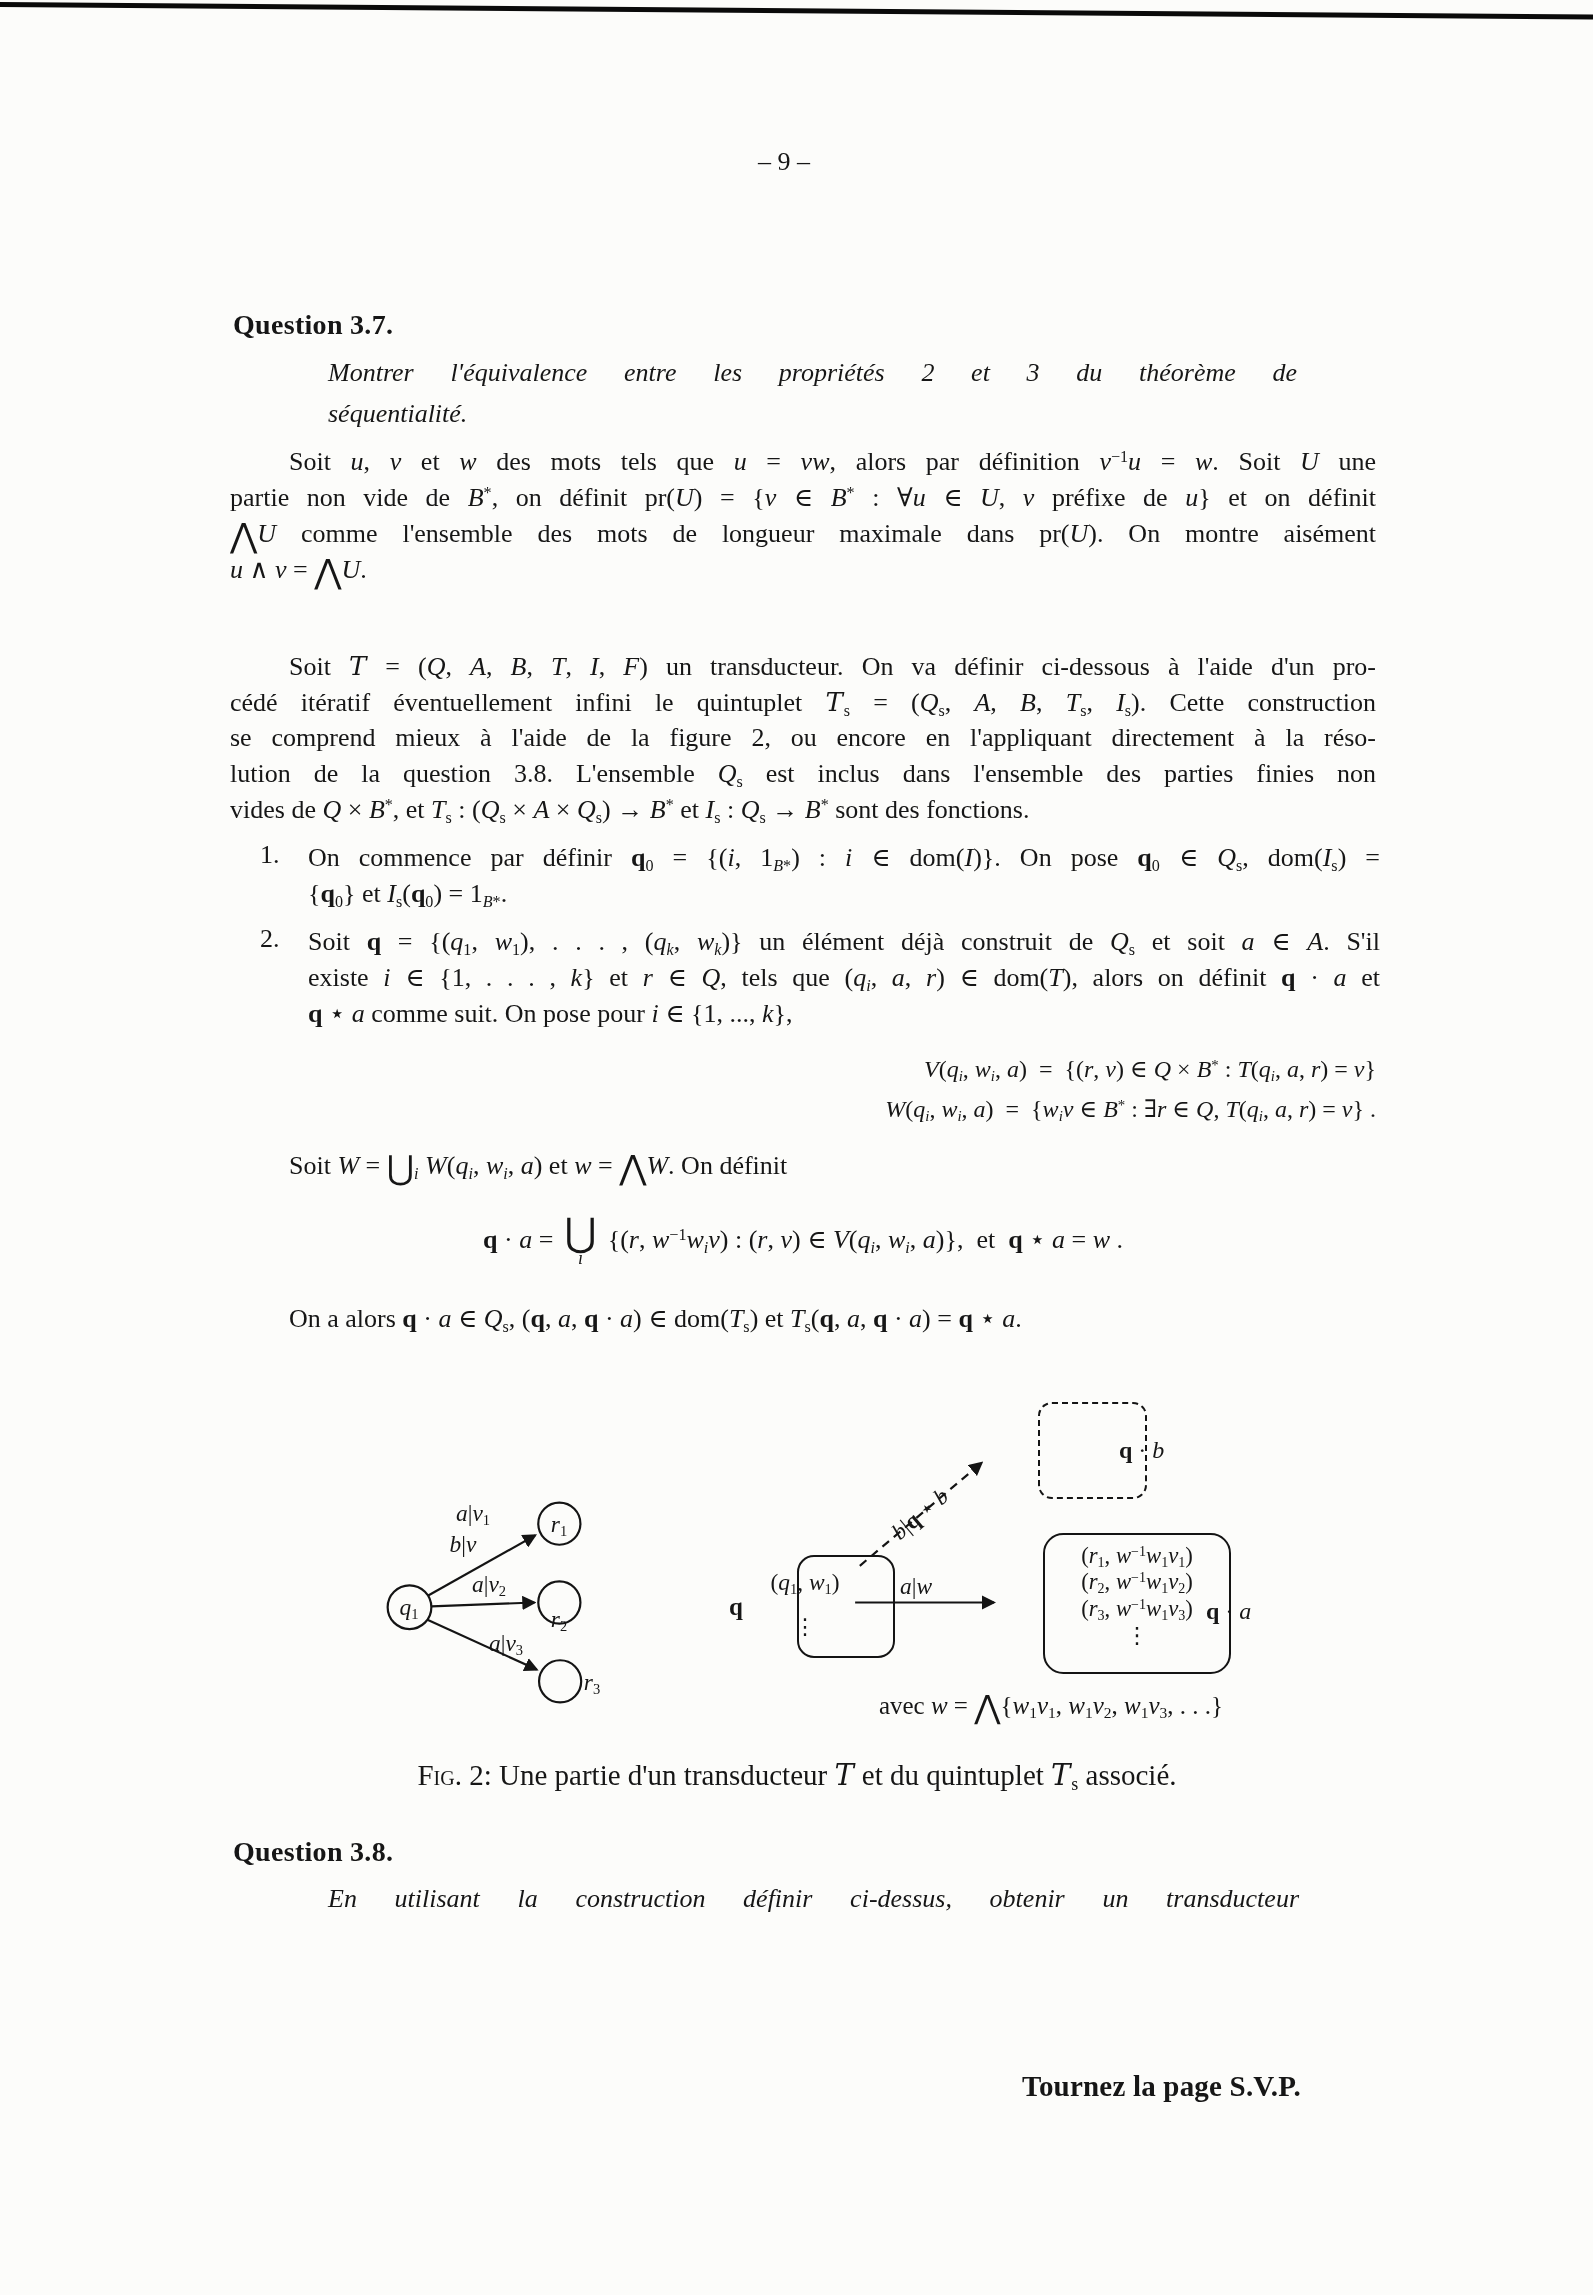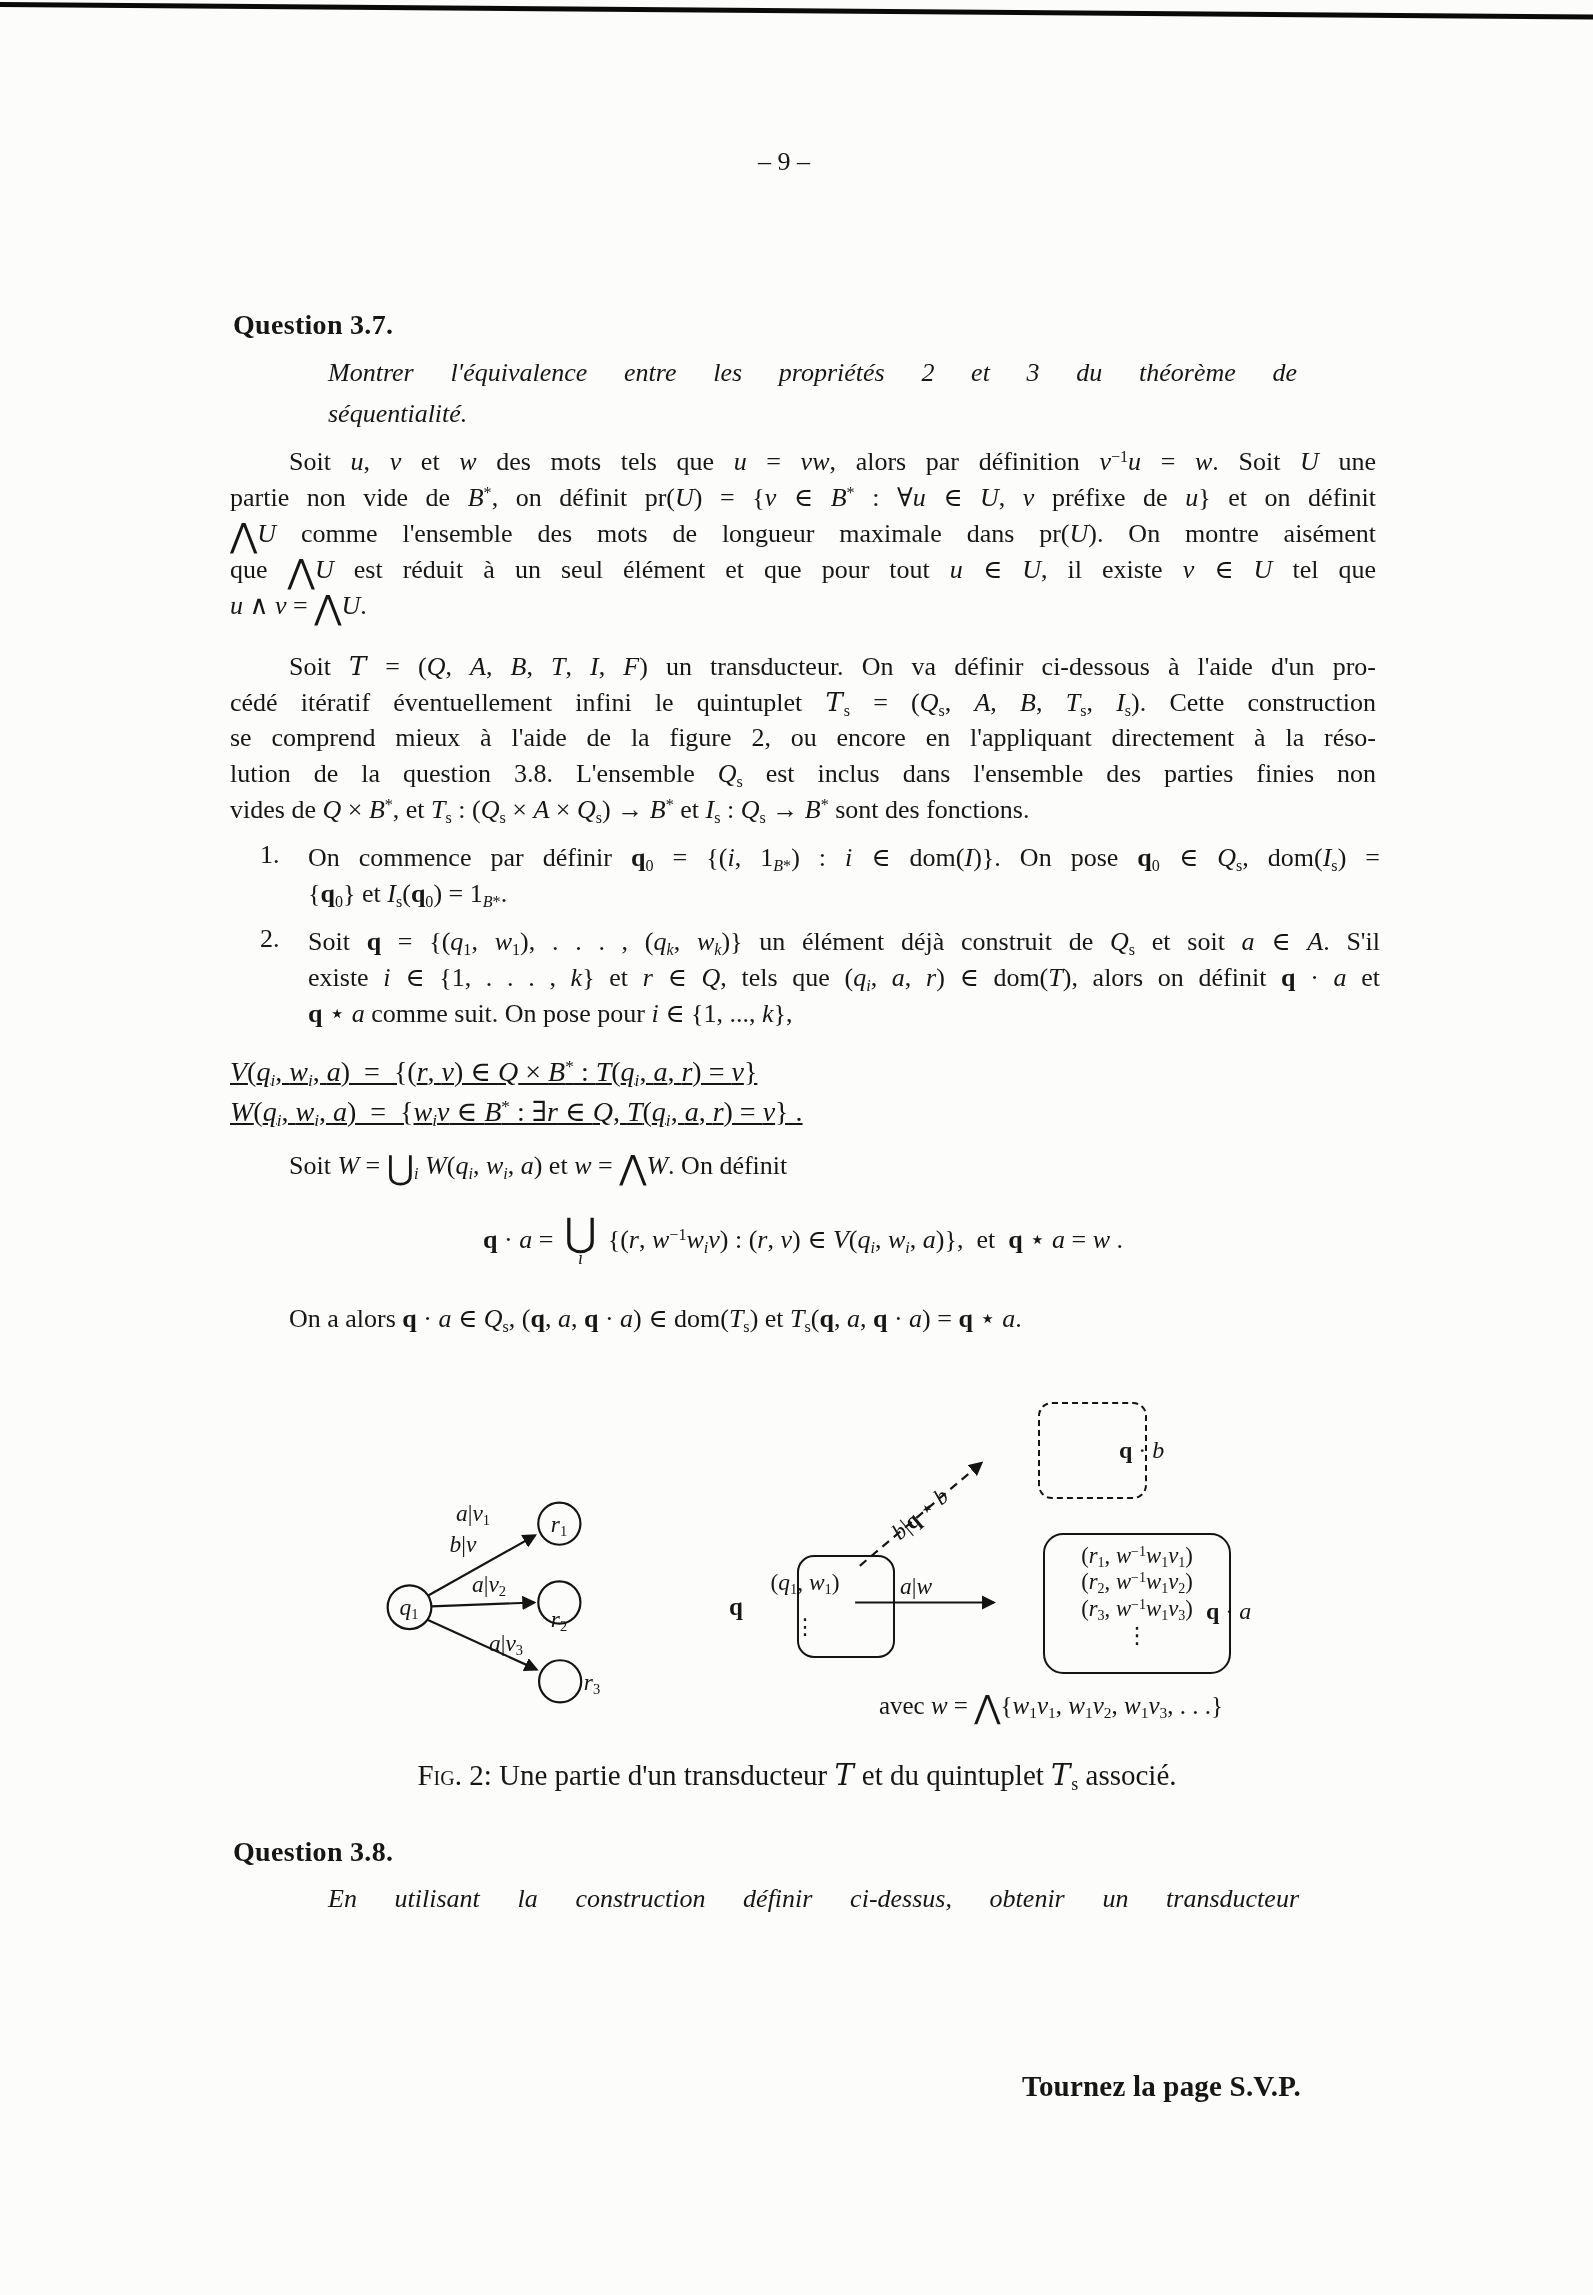--- a/index.html
+++ b/index.html
@@ -13,21 +13,21 @@
     background:#0a0a0a; transform:rotate(0.45deg); transform-origin:left center;}
   .pageno{font-size:26px;}
   .qtitle{font-size:28px; font-weight:bold; letter-spacing:0.3px;}
   .line{font-size:26px; line-height:36px; height:36px;}
   .stmt .line{font-size:26px; font-style:italic; line-height:41px; height:41px;}
   .j{text-align:justify; text-align-last:justify; white-space:nowrap;}
   .ind{padding-left:59px;}
   .item{position:absolute;}
   .item .marker{position:absolute; left:0; top:0; font-size:26px;}
   .item .content{margin-left:48px;}
-  .eqline{font-size:28px; text-align:left;text-decoration:underline;}
+  .eqline{font-size:24px; text-align:right;}
   .n{font-size:1.28em; line-height:1; vertical-align:-0.14em;}
   .cal{font-style:italic; font-family:"DejaVu Serif","Liberation Serif",serif; letter-spacing:0.8px;}
   sub{font-size:0.62em; vertical-align:-0.28em; line-height:0;}
   sup{font-size:0.62em; vertical-align:0.5em; line-height:0;}
   .nary{display:inline-flex; flex-direction:column; align-items:center; vertical-align:middle; margin:0 4.7px;}
   .nary .cup{font-size:39px; line-height:0.85;}
   .nary .under{font-size:18px; font-style:italic; line-height:1; margin-top:0px;}
   .displayeq{font-size:26px; text-align:center;}
   .figwrap{position:absolute; left:313px; top:1391px; width:1039px; height:359px;}
   .figsvg{position:absolute; left:0; top:0;}
@@ -55,21 +55,20 @@
 
   <div class="abs stmt" style="left:328px; top:352px; width:969px;">
     <div class="line j">Montrer l'équivalence entre les propriétés 2 et 3 du théorème de</div>
     <div class="line">séquentialité.</div>
   </div>
 
   <div class="abs" style="left:230px; top:444px; width:1146px;">
     <div class="line j ind">Soit <i>u</i>, <i>v</i> et <i>w</i> des mots tels que <i>u</i> = <i>vw</i>, alors par définition <i>v</i><sup>−1</sup><i>u</i> = <i>w</i>. Soit <i>U</i> une</div>
     <div class="line j">partie non vide de <i>B</i><sup>*</sup>, on définit pr(<i>U</i>) = {<i>v</i> ∈ <i>B</i><sup>*</sup> : ∀<i>u</i> ∈ <i>U</i>, <i>v</i> préfixe de <i>u</i>} et on définit</div>
     <div class="line j"><span class="n">⋀</span><i>U</i> comme l'ensemble des mots de longueur maximale dans pr(<i>U</i>). On montre aisément</div>
-    <div class="line j">que <span class="n">⋀</span><i>U</i> est réduit à un seul élément et que pour tout <i>u</i> ∈ <i>U</i>, il existe <i>v</i> ∈ <i>U</i> tel que</div>
     <div class="line"><i>u</i> ∧ <i>v</i> = <span class="n">⋀</span><i>U</i>.</div>
   </div>
 
   <div class="abs" style="left:230px; top:648px; width:1146px;">
     <div class="line j ind">Soit <span class="cal">T</span> = (<i>Q</i>, <i>A</i>, <i>B</i>, <i>T</i>, <i>I</i>, <i>F</i>) un transducteur. On va définir ci-dessous à l'aide d'un pro-</div>
     <div class="line j">cédé itératif éventuellement infini le quintuplet <span class="cal">T</span><sub>s</sub> = (<i>Q</i><sub>s</sub>, <i>A</i>, <i>B</i>, <i>T</i><sub>s</sub>, <i>I</i><sub>s</sub>). Cette construction</div>
     <div class="line j">se comprend mieux à l'aide de la figure 2, ou encore en l'appliquant directement à la réso-</div>
     <div class="line j">lution de la question 3.8. L'ensemble <i>Q</i><sub>s</sub> est inclus dans l'ensemble des parties finies non</div>
     <div class="line">vides de <i>Q</i> × <i>B</i><sup>*</sup>, et <i>T</i><sub>s</sub> : (<i>Q</i><sub>s</sub> × <i>A</i> × <i>Q</i><sub>s</sub>) → <i>B</i><sup>*</sup> et <i>I</i><sub>s</sub> : <i>Q</i><sub>s</sub> → <i>B</i><sup>*</sup> sont des fonctions.</div>
   </div>

